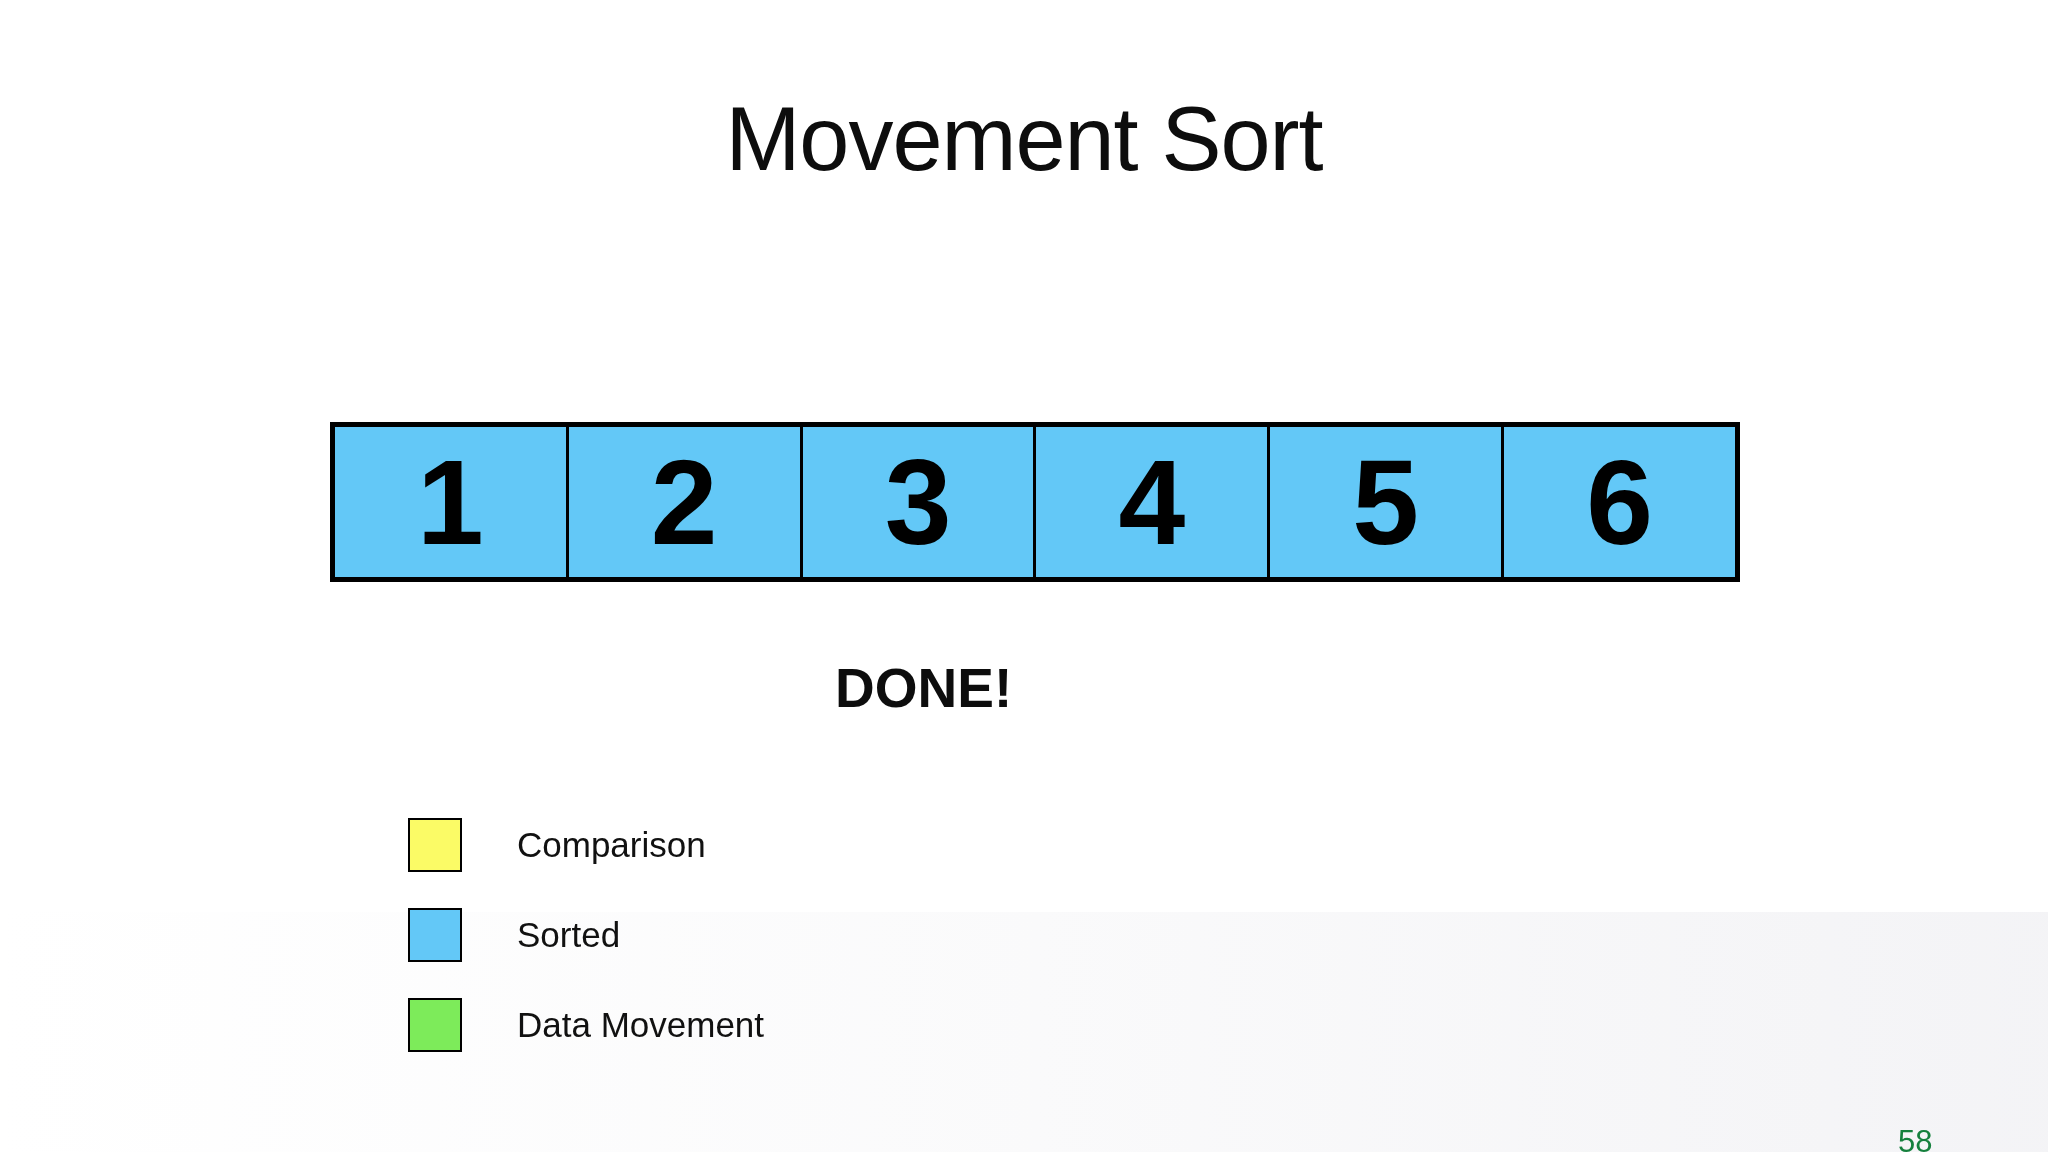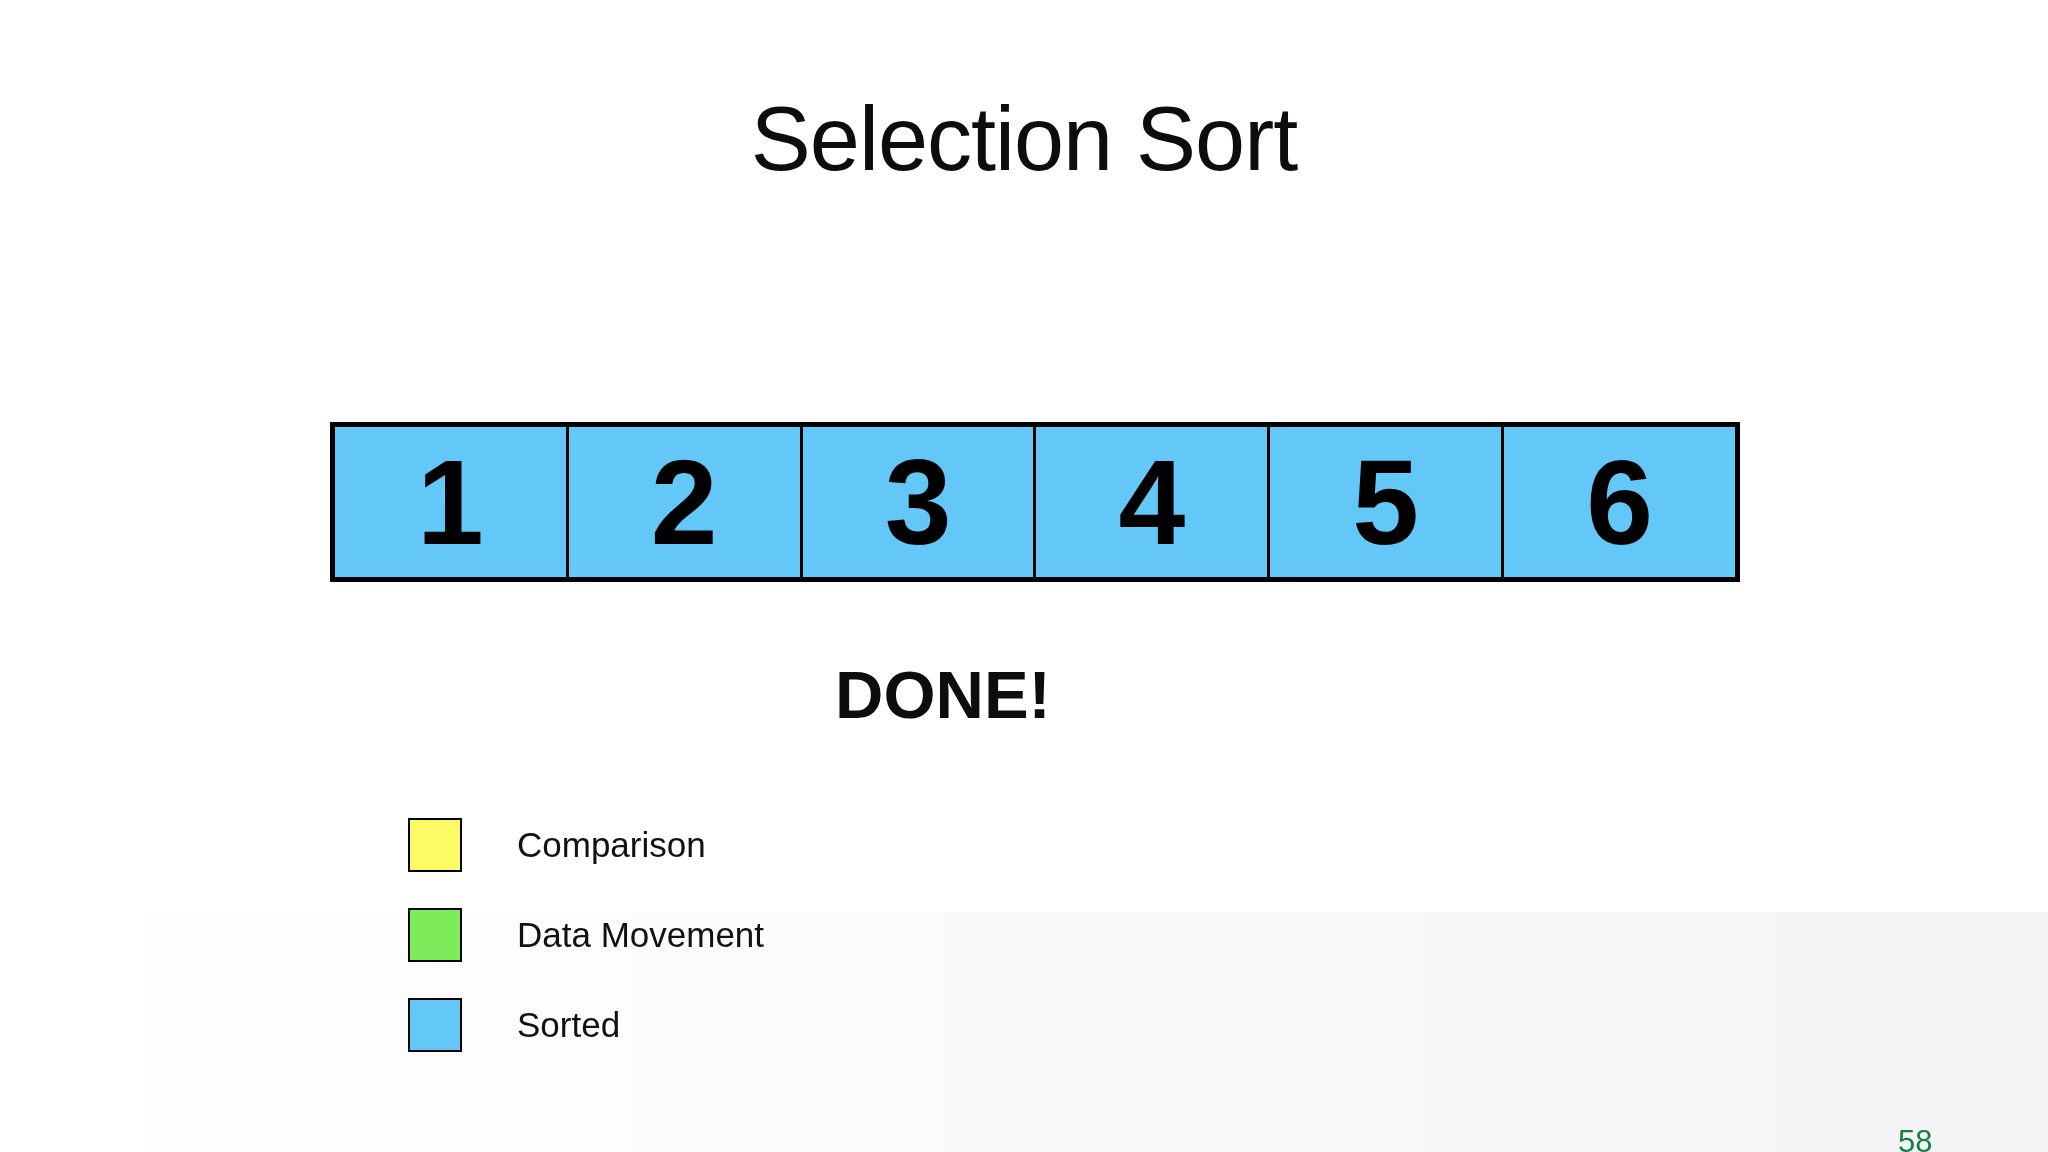--- a/index.html
+++ b/index.html
@@ -68,21 +68,21 @@
     color: #000000;
   }
   .array-cell + .array-cell {
     border-left: 3px solid #000000;
   }
 
   .done-text {
     position: absolute;
     left: 835px;
     top: 656px;
-    font-size: 67px;
+    font-size: 55px;
     font-weight: 700;
     color: #0d0d0d;
     z-index: 1;
   }
 
   .legend {
     position: absolute;
     left: 408px;
     top: 818px;
     z-index: 1;
@@ -115,43 +115,43 @@
     z-index: 1;
   }
 </style>
 </head>
 <body>
 
 <div class="slide">
 
   <div class="bottom-tint"></div>
 
-  <h1 class="title">Selection Sort</h1>
+  <h1 class="title">Movement Sort</h1>
 
   <div class="array-row">
     <div class="array-cell" style="background-color: rgb(99, 200, 247);">1</div>
     <div class="array-cell" style="background-color: rgb(99, 200, 247);">2</div>
     <div class="array-cell" style="background-color: rgb(99, 200, 247);">3</div>
     <div class="array-cell" style="background-color: rgb(99, 200, 247);">4</div>
     <div class="array-cell" style="background-color: rgb(99, 200, 247);">5</div>
     <div class="array-cell" style="background-color: rgb(99, 200, 247);">6</div>
   </div>
 
   <div class="done-text">DONE!</div>
 
   <div class="legend">
     <div class="legend-row">
       <span class="legend-swatch" style="background-color: rgb(251, 251, 102);"></span>
       <span class="legend-label">Comparison</span>
     </div>
     <div class="legend-row">
+      <span class="legend-swatch" style="background-color: rgb(99, 200, 247);"></span>
+      <span class="legend-label">Sorted</span>
+    </div>
+    <div class="legend-row">
       <span class="legend-swatch" style="background-color: rgb(125, 235, 90);"></span>
       <span class="legend-label">Data Movement</span>
-    </div>
-    <div class="legend-row">
-      <span class="legend-swatch" style="background-color: rgb(99, 200, 247);"></span>
-      <span class="legend-label">Sorted</span>
     </div>
   </div>
 
   <div class="page-number">58</div>
 
 </div>
 
 </body></html>

